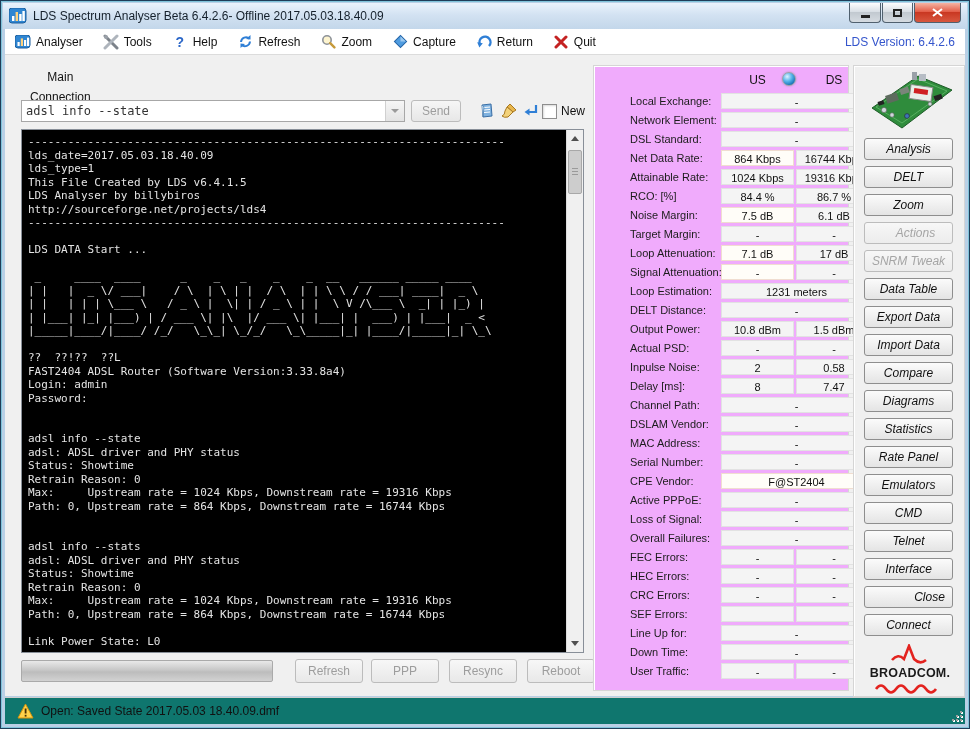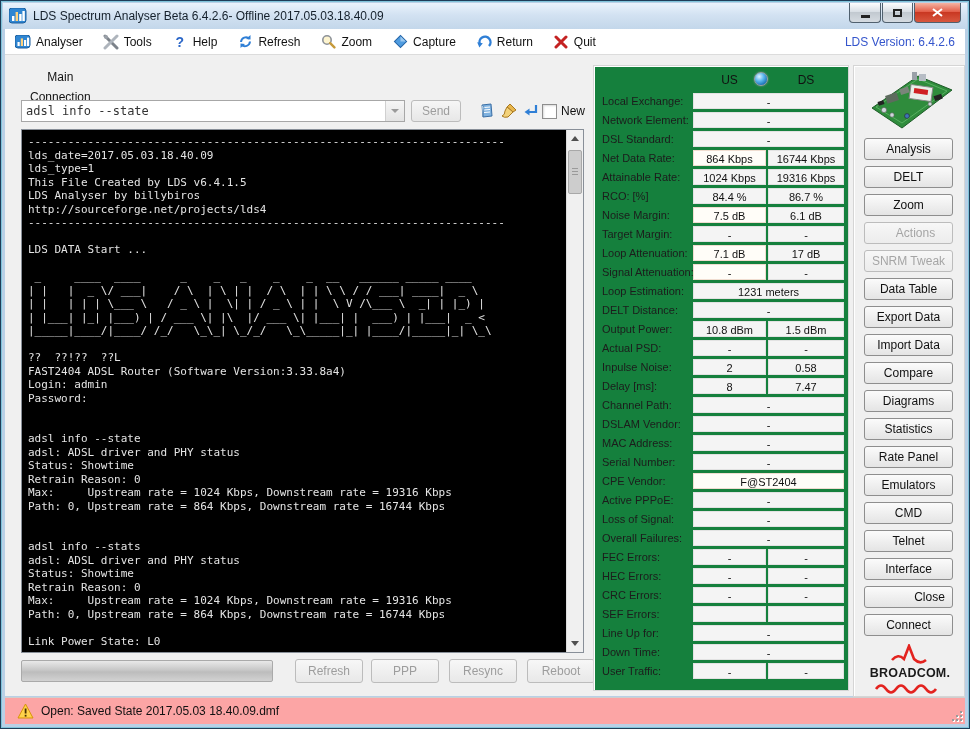--- a/index.html
+++ b/index.html
@@ -54,46 +54,46 @@
   .thumb{position:absolute;left:1px;top:20px;width:14px;height:44px;background:#cdcdcd;border:1px solid #a8a8a8;border-radius:2px;box-sizing:border-box;}
   .thumb::after{content:"";position:absolute;left:3px;right:3px;top:17px;height:1px;background:#9a9a9a;box-shadow:0 3px 0 #9a9a9a,0 6px 0 #9a9a9a;}
   
   .bottomrow{position:absolute;left:16px;top:604px;height:26px;}
   .progress{position:absolute;left:0;top:1px;width:252px;height:22px;border:1px solid #aaa;border-radius:2px;
             background:linear-gradient(#e9e9e9,#c7c7c7 45%,#bcbcbc 55%,#d2d2d2);box-sizing:border-box;}
   .bbtn{position:absolute;top:0;height:24px;width:68px;border:1px solid #bcbcbc;border-radius:3px;
         background:linear-gradient(#f7f7f7,#e8e8e8);color:#9d9d9d;font-size:12px;}
   
   .datapanel{position:absolute;left:588px;top:10px;width:256px;height:626px;border:1px solid #d5d5d5;
-             box-shadow:1px 1px 0 #fff inset;background:#15803d;box-sizing:border-box;}
+             box-shadow:1px 1px 0 #fff inset;background:#f0abfc;box-sizing:border-box;padding-left:28px;}
   .dp-head{position:relative;height:26px;}
   .dp-us,.dp-ds{position:absolute;top:7px;font-size:12px;color:#111;text-align:center;}
   .dp-us{left:99px;width:73px;} .dp-ds{left:174px;width:76px;}
   .led{position:absolute;left:160px;top:6px;width:12px;height:12px;border-radius:50%;
        background:radial-gradient(circle at 35% 30%,#dff2ff,#5ab6ec 40%,#1a74b8 75%,#0c4d86);
        border:1px solid #9aa0a6;box-shadow:0 0 2px #8899aa;}
   .dp-rows{position:relative;}
   .dp-row{position:relative;height:19px;}
   .dp-label{position:absolute;left:8px;top:3px;font-size:11px;color:#1c1c1c;white-space:nowrap;}
   .dp-val{position:absolute;top:1px;height:16px;line-height:16px;font-size:11px;text-align:center;color:#111;
           background:#f4f4f4;border:1px solid #e2e2e2;box-sizing:border-box;white-space:nowrap;}
   .dp-val.wide{left:99px;width:151px;}
   .dp-val.us{left:99px;width:73px;}
   .dp-val.ds{left:174px;width:76px;}
   .dp-val.hl{background:#fffdf8;border-color:#f0ddd0;}
   
   .actionpanel{position:absolute;left:848px;top:10px;width:112px;height:632px;border:1px solid #d5d5d5;
                box-shadow:1px 1px 0 #fff inset;background:#f0f0f0;box-sizing:border-box;}
   .pcb{position:absolute;left:8px;top:2px;width:96px;height:66px;}
   .abtn{position:absolute;left:10px;width:89px;height:22px;border:1px solid #8e8e8e;border-radius:3px;
-        background:linear-gradient(#fbfbfb,#e4e4e4);font-size:12px;color:#111;}
+        background:linear-gradient(#fbfbfb,#e4e4e4);font-size:12px;color:#111;font-style:italic;}
   .abtn.disabled{border-color:#bcbcbc;color:#a5a5a5;background:linear-gradient(#f7f7f7,#ececec);}
   .broadcom{position:absolute;left:8px;top:578px;width:96px;height:56px;}
   
-  .statusbar{position:absolute;left:4px;right:4px;bottom:4px;height:26px;background:#fca5a5;border-top:1px solid #cfcfcf;}
+  .statusbar{position:absolute;left:4px;right:4px;bottom:4px;height:26px;background:#0f766e;border-top:1px solid #cfcfcf;}
   .status-text{position:absolute;left:36px;top:6px;font-size:12px;color:#111;}
   .warnicon{position:absolute;left:12px;top:5px;width:17px;height:16px;}
   .grip{position:absolute;right:3px;bottom:3px;width:12px;height:12px;}
   .grip i{position:absolute;width:2px;height:2px;background:#9a9a9a;box-shadow:1px 1px 0 #fff;}
 </style>
 </head>
 <body>
 
 <div class="window">
 

